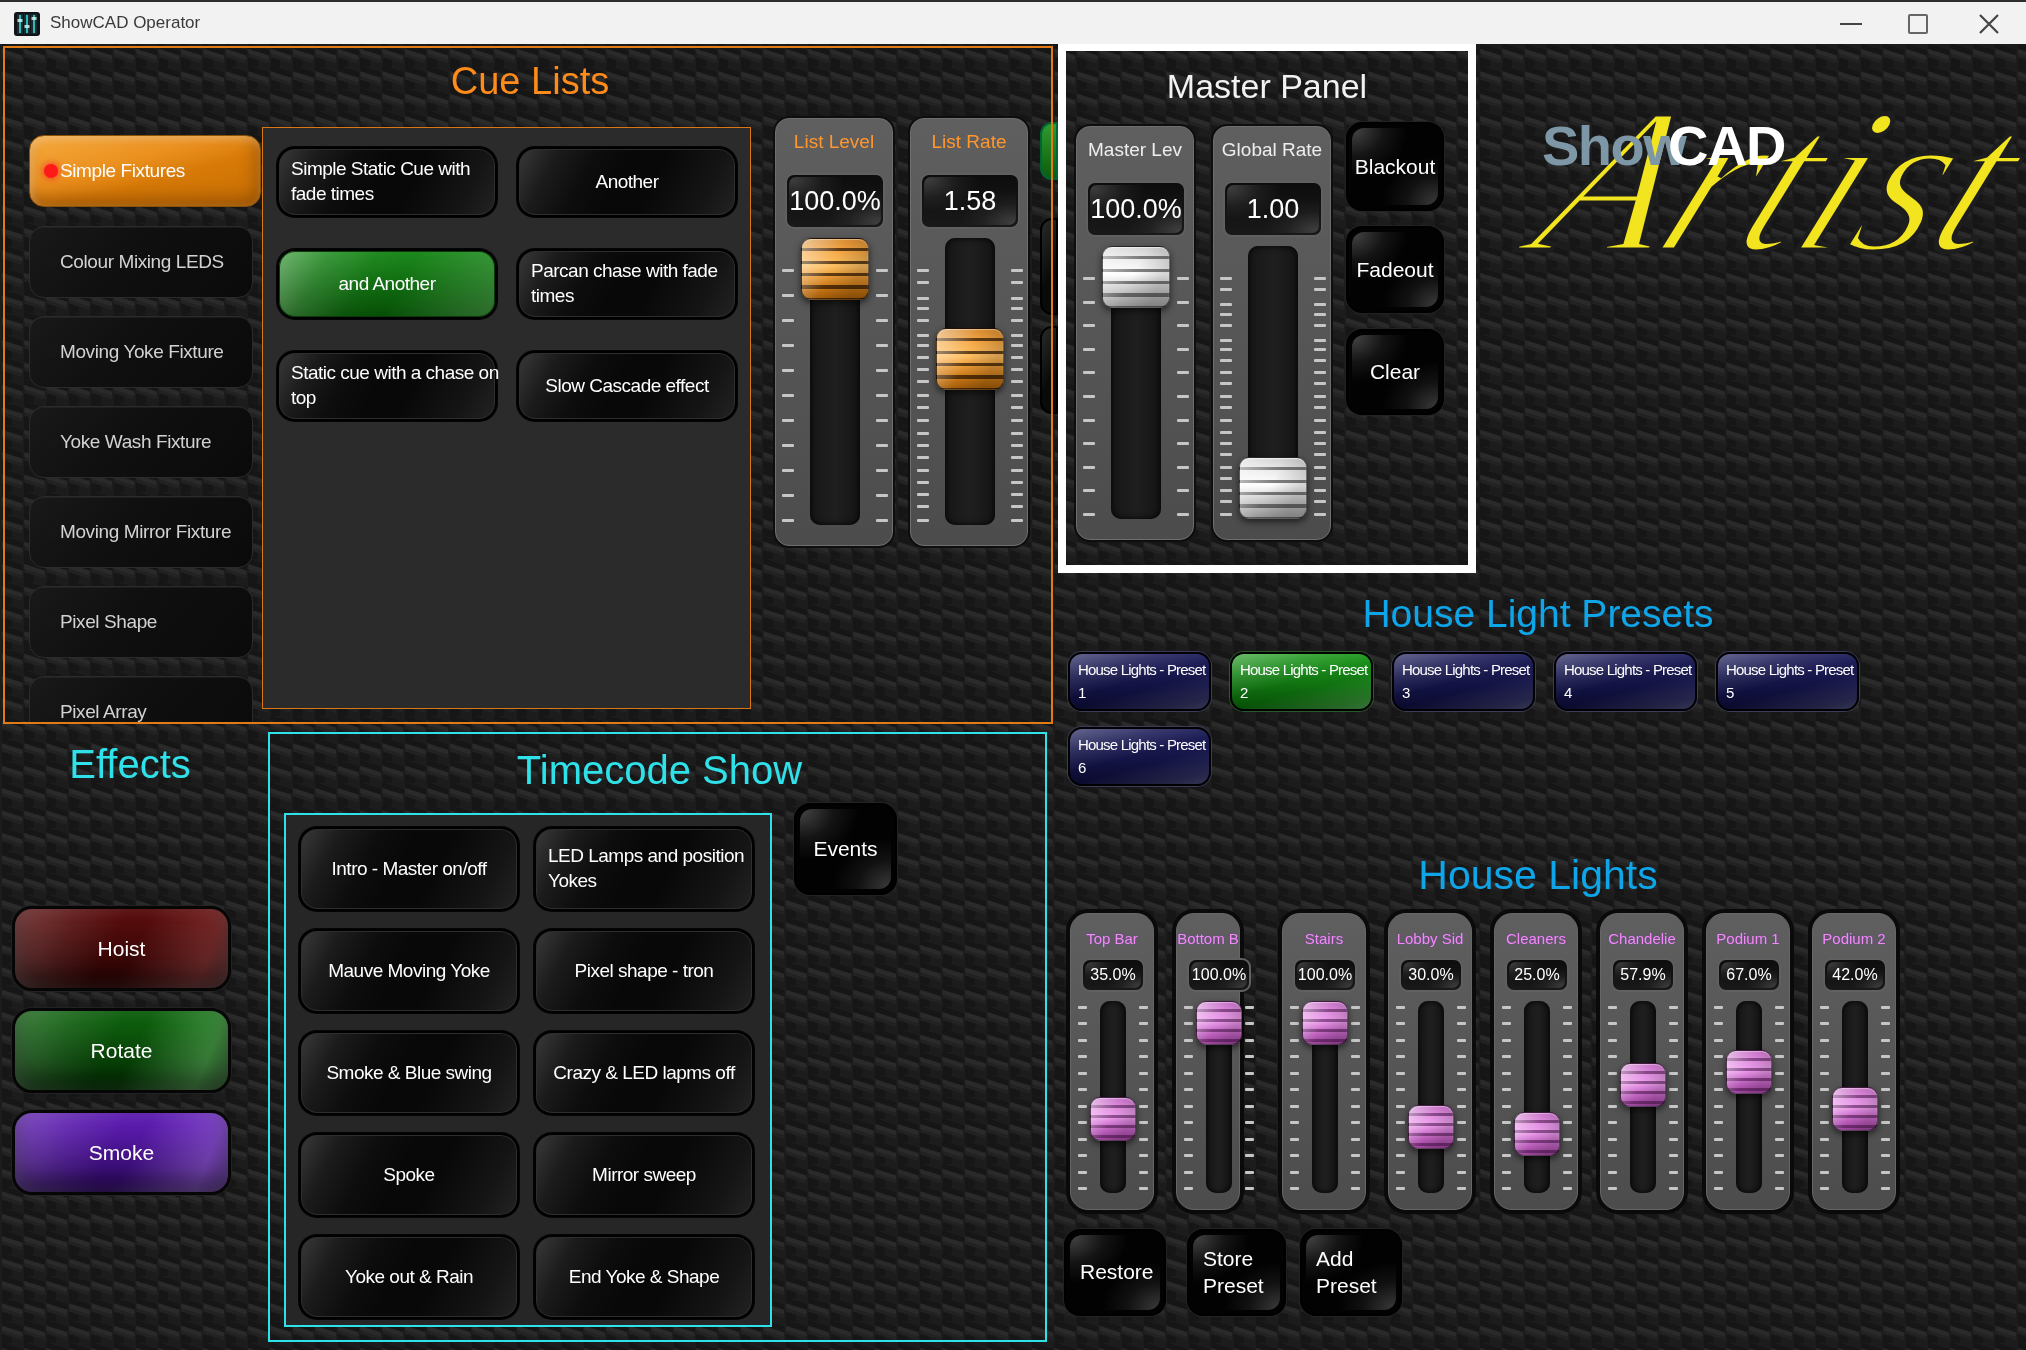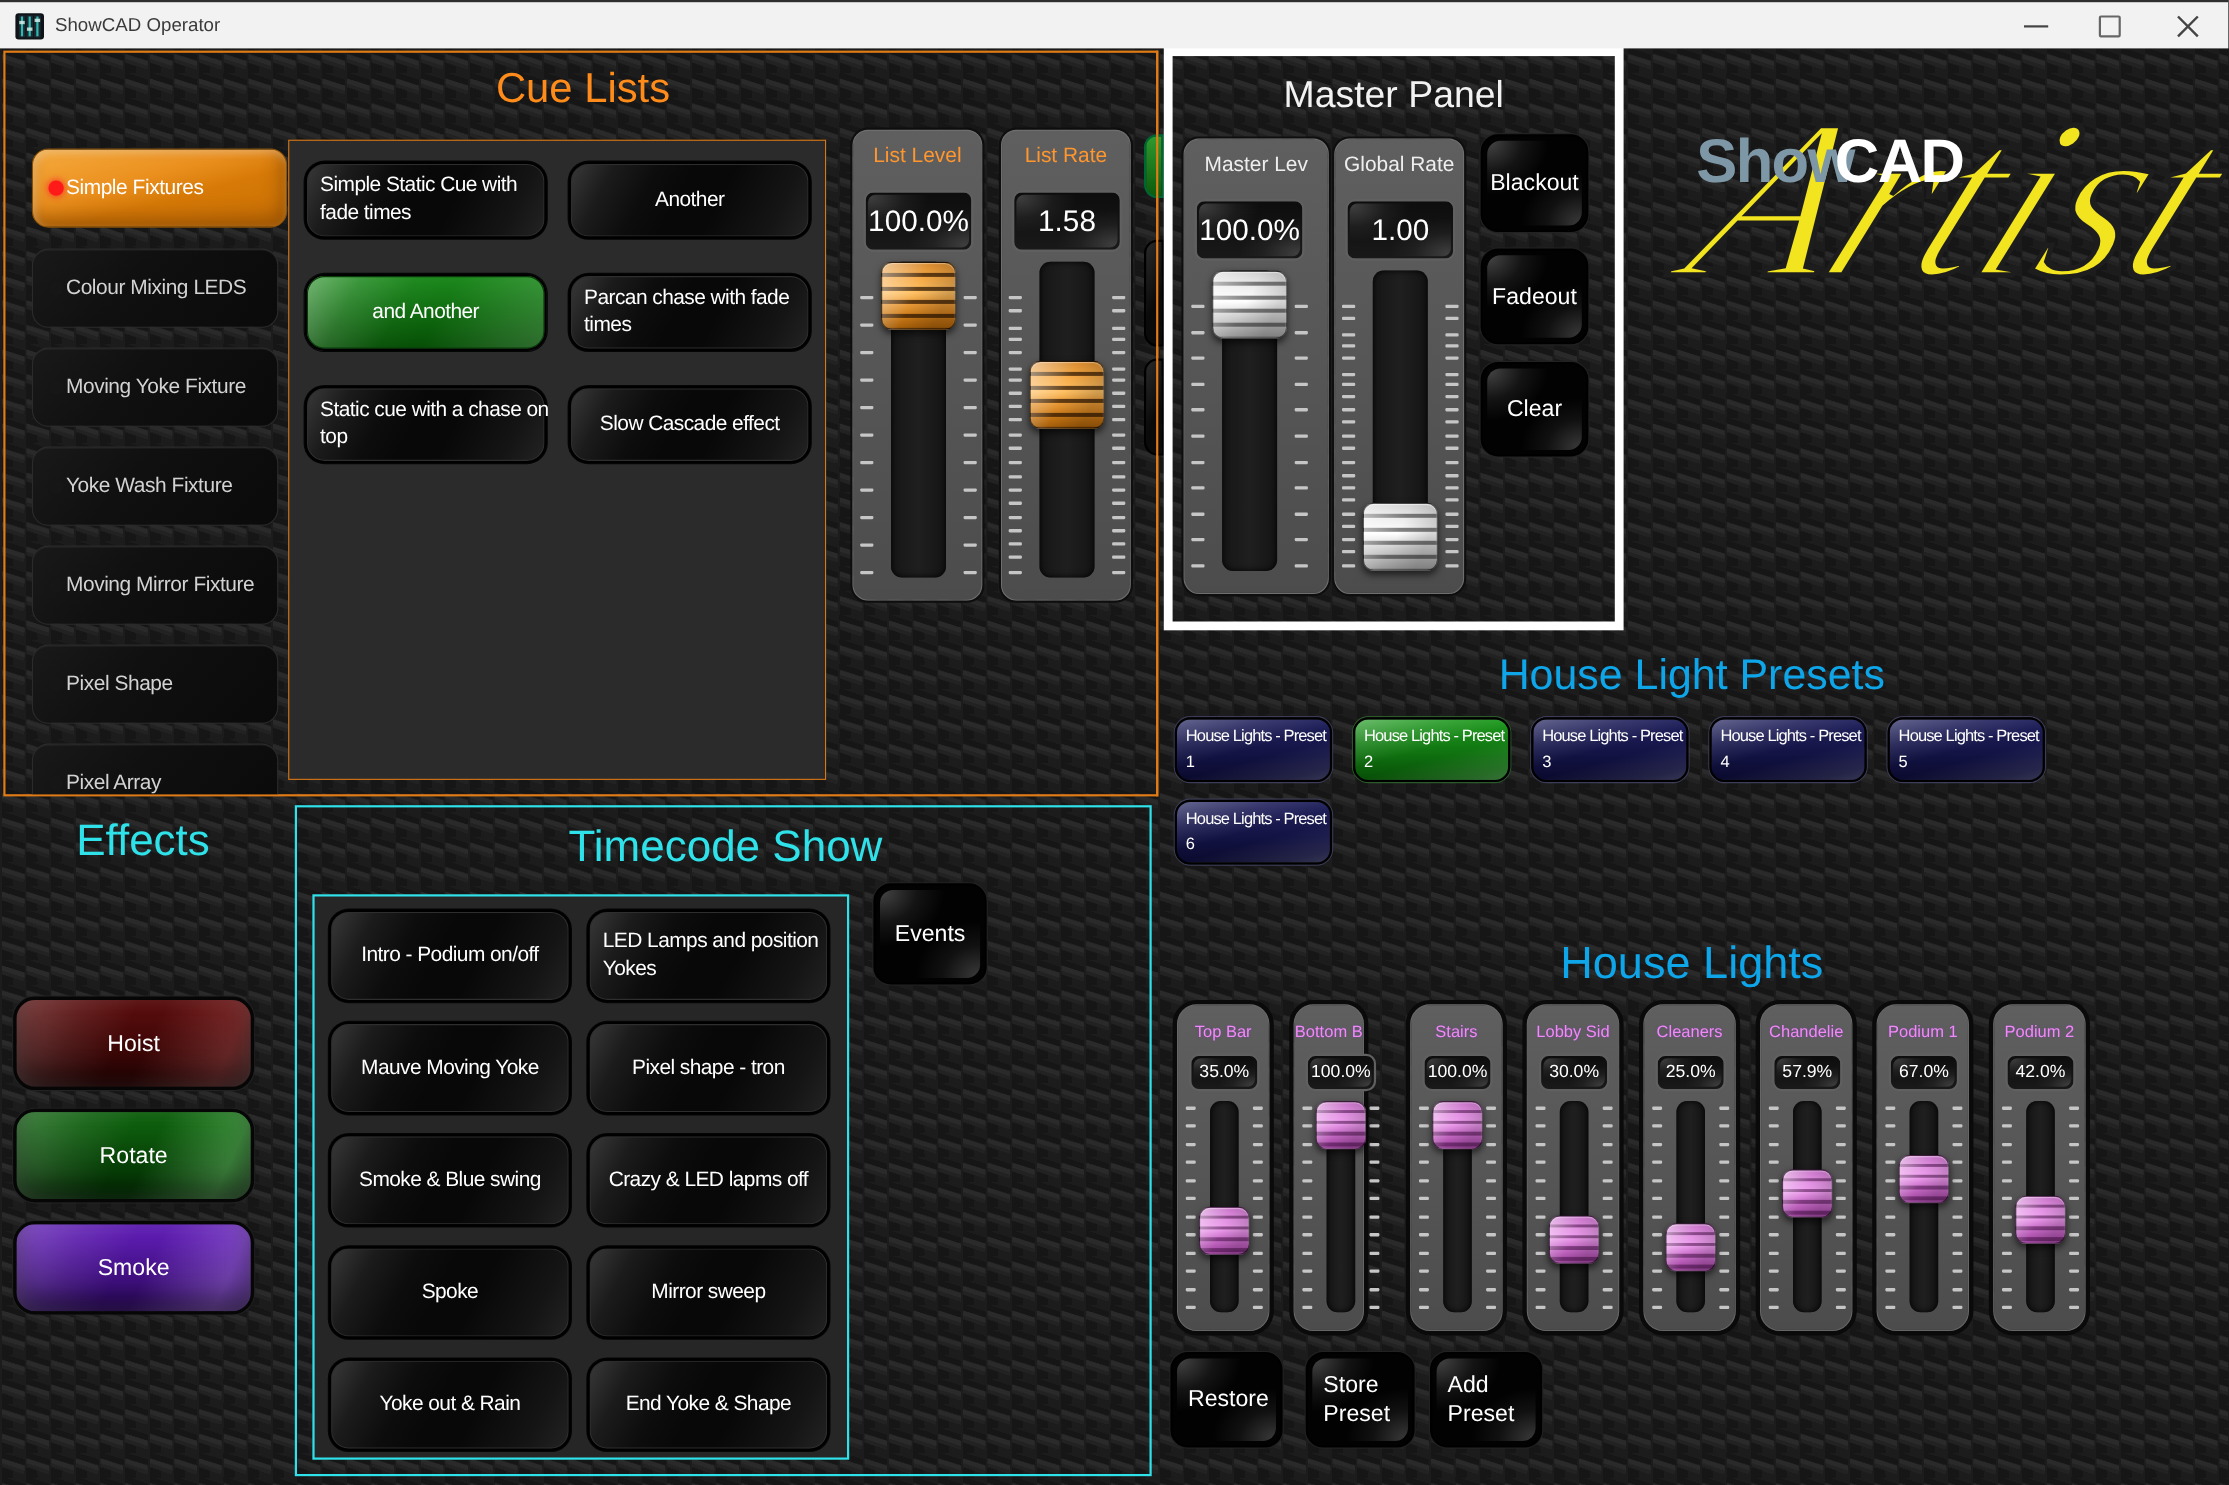--- a/index.html
+++ b/index.html
@@ -223,21 +223,21 @@
 <i class="tk" style="left:100px;width:12px;top:400px"></i>
 <div class="hd o" style="left:25px;top:209px;width:68px;height:62px"></div>
 </div>
 <div class="abs" style="left:1040px;top:122px;width:18px;height:58px;border-radius:12px 0 0 12px;background:linear-gradient(180deg,#2f9a2f,#0c5c0c);border:2px solid #063;z-index:2"></div>
 <div class="abs" style="left:1040px;top:218px;width:18px;height:97px;border-radius:12px 0 0 12px;background:linear-gradient(118deg,#2a2a2a,#0a0a0a 60%);border:2px solid #000;z-index:2"></div>
 <div class="abs" style="left:1040px;top:326px;width:18px;height:88px;border-radius:12px 0 0 12px;background:linear-gradient(118deg,#2a2a2a,#0a0a0a 60%);border:2px solid #000;z-index:2"></div>
 <div class="abs" style="left:1051px;top:46px;width:2px;height:678px;background:#e07b16;z-index:2"></div>
 <div id="master">
 <div class="ptitle white" style="left:0;width:402px;top:16px;font-size:34px">Master Panel</div>
 </div>
-<div class="sl z4" style="left:1076px;top:126px;width:132px;height:414px">
+<div class="sl z4" style="left:1076px;top:126px;width:118px;height:414px">
 <div class="slt wht" style="top:12px;font-size:19px">Master Lev</div>
 <div class="vb" style="left:9px;top:54px;width:100px;height:56px">
         <span style="font-size:27px">100.0%</span>
       </div>
 <div class="trk" style="left:34px;top:119px;width:50px;height:273px"></div>
 <i class="tk" style="left:6px;width:12px;top:150px"></i>
 <i class="tk" style="left:100px;width:12px;top:150px"></i>
 <i class="tk" style="left:6px;width:12px;top:174px"></i>
 <i class="tk" style="left:100px;width:12px;top:174px"></i>
 <i class="tk" style="left:6px;width:12px;top:197px"></i>
@@ -341,21 +341,21 @@
  linear-gradient(115deg, rgba(255,255,255,.22) 0%, rgba(255,255,255,.08) 26%, rgba(255,255,255,0) 45%),
  linear-gradient(115deg, rgba(0,0,0,0) 55%, rgba(170,255,170,.30) 86%, rgba(255,255,255,.14) 100%),
  linear-gradient(180deg,#0f660f 0%,#094a09 45%,#032c03 100%);box-shadow:0 0 0 1px #222, inset 0 0 18px rgba(255,255,255,.10), inset 0 -10px 22px rgba(0,0,0,.45)">Rotate</div>
 <div class="eff" style="top:1110px;background:
  linear-gradient(115deg, rgba(255,255,255,.22) 0%, rgba(255,255,255,.08) 26%, rgba(255,255,255,0) 45%),
  linear-gradient(115deg, rgba(0,0,0,0) 55%, rgba(210,170,255,.30) 86%, rgba(255,255,255,.14) 100%),
  linear-gradient(180deg,#6420bc 0%,#491390 45%,#2b095c 100%);box-shadow:0 0 0 1px #222, inset 0 0 18px rgba(255,255,255,.10), inset 0 -10px 22px rgba(0,0,0,.45)">Smoke</div>
 <div class="cpanel" style="left:268px;top:732px;width:779px;height:610px;z-index:1">
 <div class="ptitle cyan" style="left:0;width:779px;top:14px">Timecode Show</div>
 <div class="abs" style="left:14px;top:79px;width:488px;height:514px;background:#262626;border:2px solid #2fe1e9">
-<div class="cue ctr" style="left:13px;top:12px;width:220px;height:84px">Intro - Podium on/off</div>
+<div class="cue ctr" style="left:13px;top:12px;width:220px;height:84px">Intro - Master on/off</div>
 <div class="cue lft" style="left:248px;top:12px;width:220px;height:84px">LED Lamps and position<br>Yokes</div>
 <div class="cue ctr" style="left:13px;top:114px;width:220px;height:84px">Mauve Moving Yoke</div>
 <div class="cue ctr" style="left:248px;top:114px;width:220px;height:84px">Pixel shape - tron</div>
 <div class="cue ctr" style="left:13px;top:216px;width:220px;height:84px">Smoke &amp; Blue swing</div>
 <div class="cue ctr" style="left:248px;top:216px;width:220px;height:84px">Crazy &amp; LED lapms off</div>
 <div class="cue ctr" style="left:13px;top:318px;width:220px;height:84px">Spoke</div>
 <div class="cue ctr" style="left:248px;top:318px;width:220px;height:84px">Mirror sweep</div>
 <div class="cue ctr" style="left:13px;top:420px;width:220px;height:84px">Yoke out &amp; Rain</div>
 <div class="cue ctr" style="left:248px;top:420px;width:220px;height:84px">End Yoke &amp; Shape</div>
 </div>

